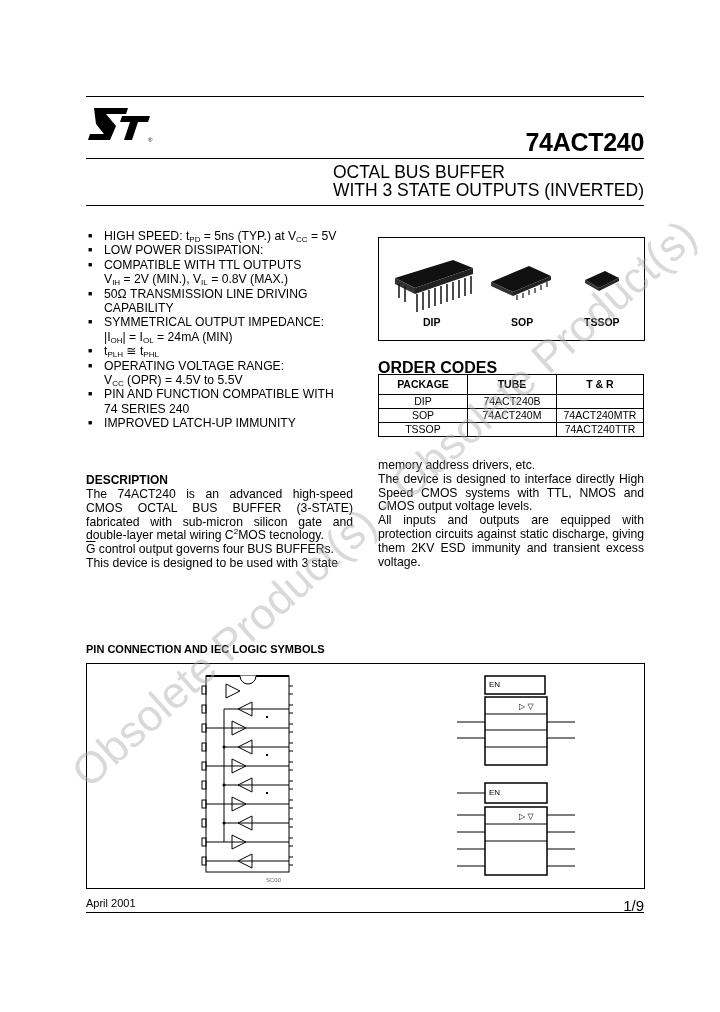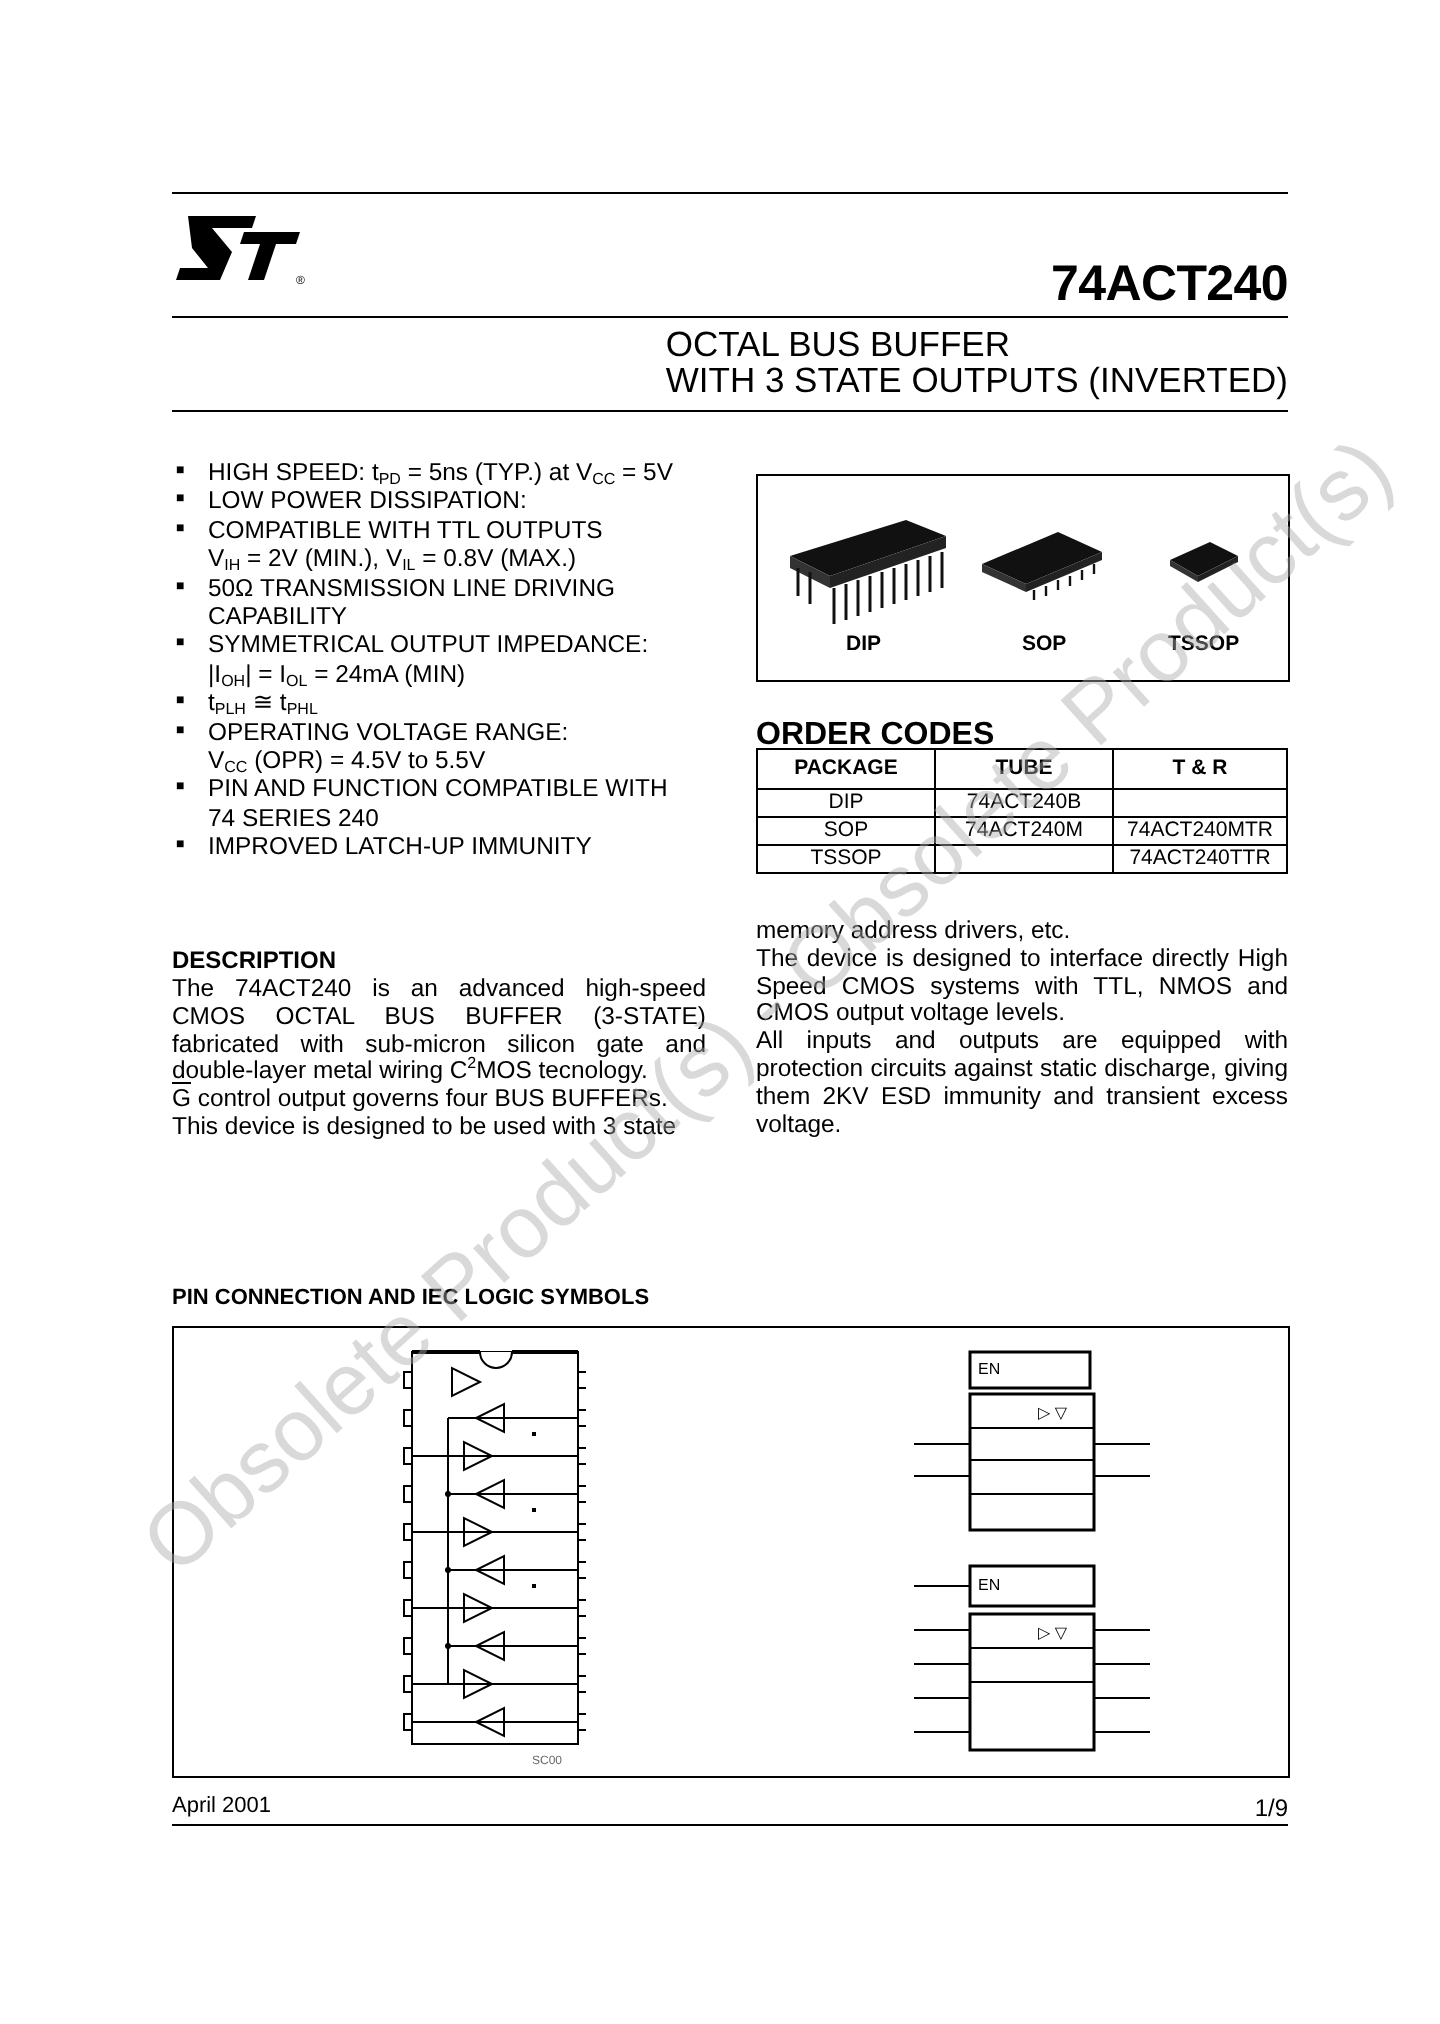--- a/index.html
+++ b/index.html
@@ -18,21 +18,21 @@
   .pkg-label { position:absolute; font-size:10.5px; font-weight:bold; }
   .order-title { position:absolute; left:378px; top:359px; font-size:16px; font-weight:bold; }
   table.order { position:absolute; left:378px; top:374px; width:266px; border-collapse:collapse; font-size:10.5px; }
   table.order td, table.order th { border:1px solid #000; text-align:center; padding:0; height:13px; line-height:13px; }
   table.order th { height:19px; font-weight:bold; }
   .desc-title { position:absolute; left:86px; top:473px; font-size:12px; font-weight:bold; }
   .desc { position:absolute; font-size:12.2px; line-height:13.8px; text-align:justify; }
   .sec-title { position:absolute; left:86px; top:643px; font-size:11px; font-weight:bold; }
   .diagbox { position:absolute; left:86px; top:663px; width:557px; height:224px; border:1px solid #000; }
   .footer-left { position:absolute; left:86px; top:897px; font-size:11px; }
-  .footer-right { position:absolute; right:76px; top:897px; font-size:12px; }
+  .footer-right { position:absolute; right:76px; top:897px; font-size:15px; }
   .watermark { position:absolute; font-size:44px; color:rgba(170,170,170,0.45); transform-origin:left top;
                white-space:nowrap; pointer-events:none; font-family:"Liberation Sans", sans-serif; }
 </style>
 </head>
 <body>
 
 <div class="hr" style="top:96px;"></div>
 <div class="abs" style="left:86px;top:104px;">
   <svg width="68" height="40" viewBox="0 0 68 40">
     <path d="M8 4 H42 L40 10 H20 L30 22 L24 36 H2 L4 30 H18 L10 20 Z" fill="#000"></path>

